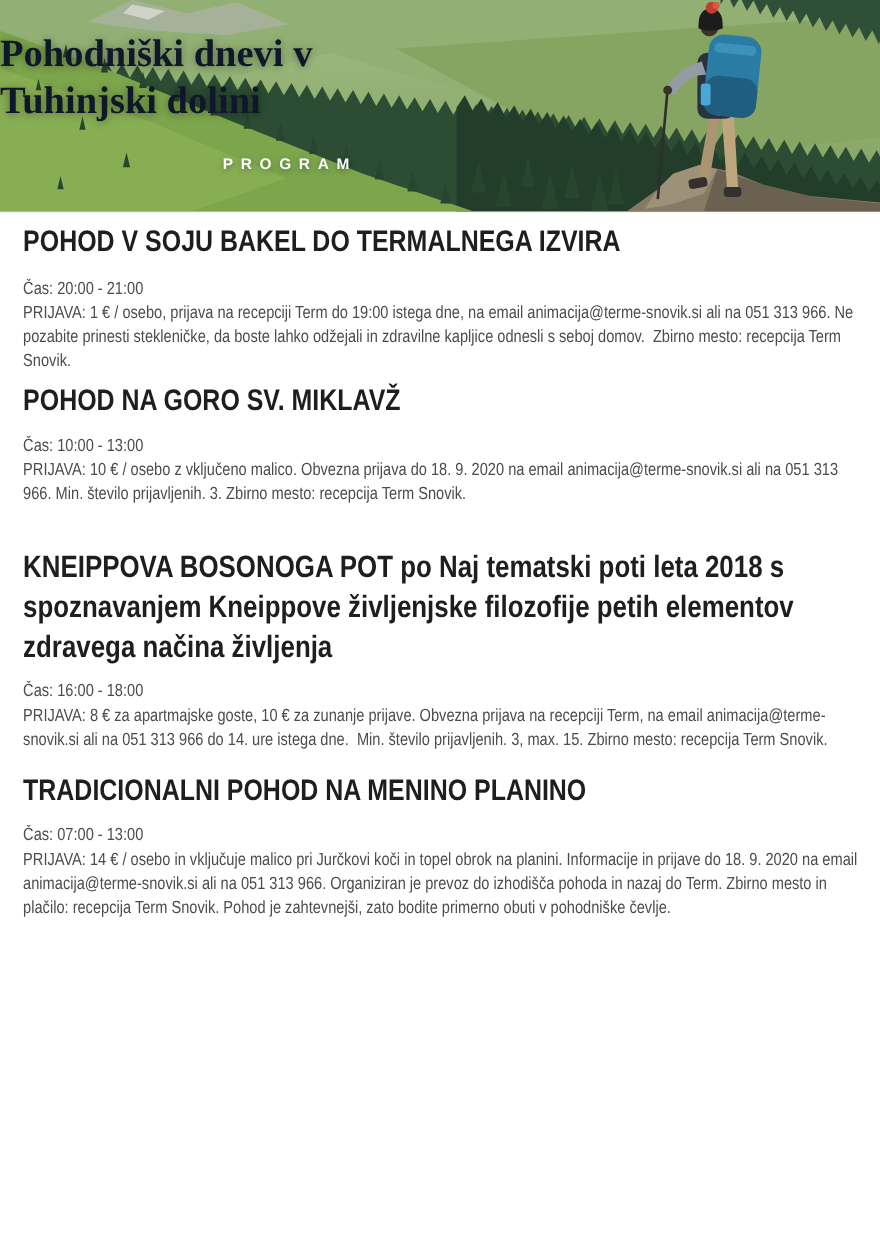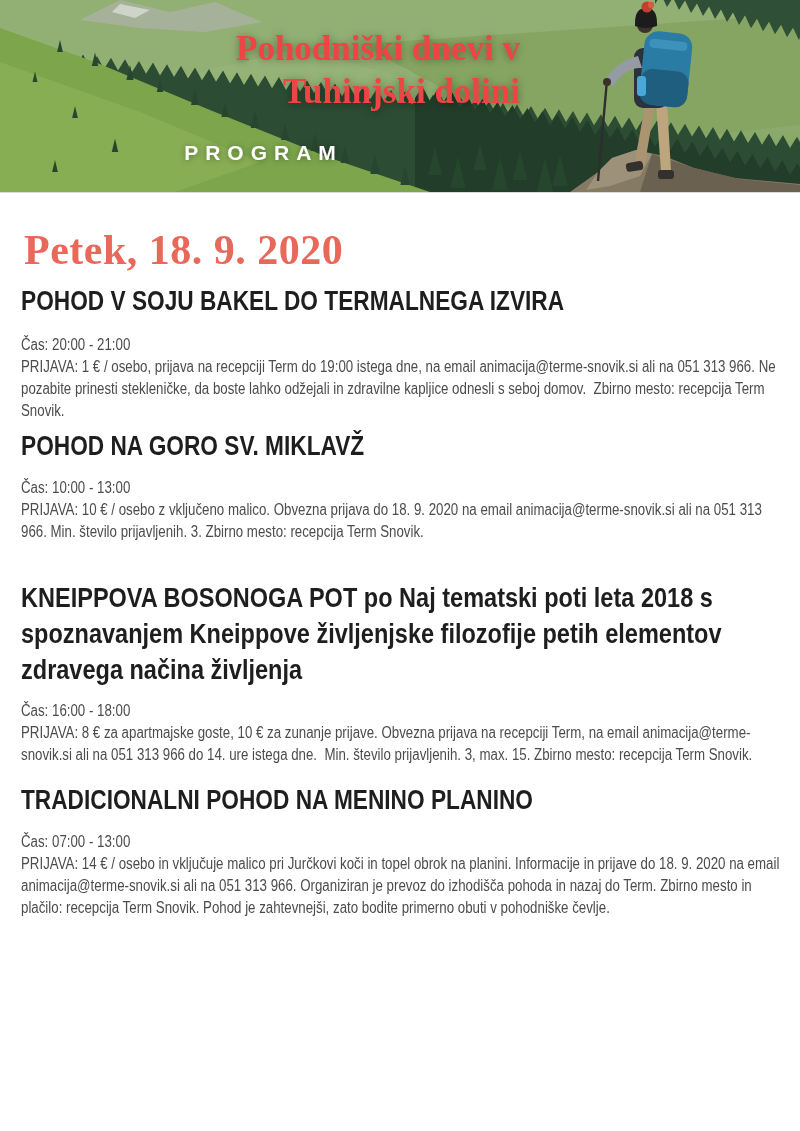--- a/index.html
+++ b/index.html
@@ -2,25 +2,25 @@
 <html><head>
 <meta charset="utf-8">
 <style>
   html,body{margin:0;padding:0;background:#ffffff;}
   .page{position:relative;width:800px;height:1131px;background:#ffffff;overflow:hidden;
         font-family:"Liberation Sans",sans-serif;}
 
   
   .header{position:relative;width:800px;height:192px;overflow:hidden;border-bottom:1px solid #dcdcdc;}
   .header svg{display:block;width:800px;height:192px;}
-  .hero-title{position:absolute;top:27px;left:0;width:520px;text-align:right;color:#ef4444;
+  .hero-title{position:absolute;top:27px;left:0;width:520px;text-align:left;color:#0f172a;
               font-family:"Liberation Serif","DejaVu Serif",serif;font-weight:700;
               font-size:35px;line-height:43px;text-shadow:0 1px 8px rgba(0,0,0,.38);}
   .hero-subtitle{position:absolute;top:141px;left:0;width:520px;text-align:center;color:#ffffff;
-              font-weight:700;font-size:21px;letter-spacing:7px;text-indent:7px;
+              font-weight:700;font-size:14px;letter-spacing:7px;text-indent:7px;
               text-shadow:0 1px 6px rgba(0,0,0,.35);}
 
   
   .content{padding:0 0 0 21px;}
   .day-date{margin:0 0 0 3px;font-family:"Liberation Serif","DejaVu Serif",serif;font-weight:700;
             font-size:42px;line-height:50px;color:#e8685a;letter-spacing:.5px;}
   .event-title{margin:0;font-weight:700;font-size:27px;line-height:32px;color:#1e1e1e;
                white-space:nowrap;transform:scaleX(.84);transform-origin:0 0;}
   .event-title.multi{white-space:normal;width:905px;font-size:28px;line-height:36px;}
   .meta,.details{margin:0;font-size:16px;line-height:22px;color:#4c4c4c;
@@ -111,21 +111,20 @@
     <div class="hero-title">
       <div>Pohodniški dnevi v</div>
       <div>Tuhinjski dolini</div>
     </div>
     <div class="hero-subtitle">PROGRAM</div>
   </div>
 
   <main class="content">
 
     <section>
-      <h2 class="day-date" style="margin-top:32px">Petek, 18. 9. 2020</h2>
       <article>
         <h3 class="event-title" style="margin-top:10px">POHOD V SOJU BAKEL DO TERMALNEGA IZVIRA</h3>
         <p class="meta" style="margin-top:17px">Čas: 20:00 - 21:00</p>
         <p class="details">PRIJAVA: 1 € / osebo, prijava na recepciji Term do 19:00 istega dne, na email animacija@terme-snovik.si ali na 051 313 966. Ne pozabite prinesti stekleničke, da boste lahko odžejali in zdravilne kapljice odnesli s seboj domov.  Zbirno mesto: recepcija Term  Snovik.</p>
       </article>
     </section>
 
     <section>
       <article>
         <h3 class="event-title" style="margin-top:8px">POHOD NA GORO SV. MIKLAVŽ</h3>

